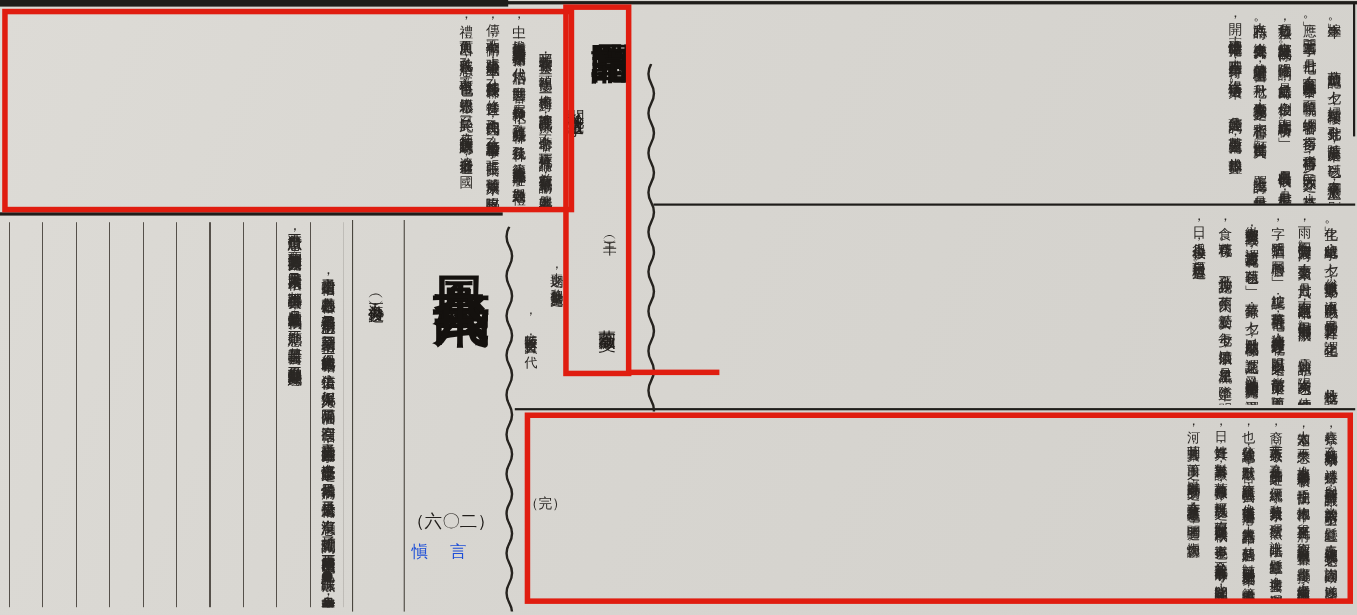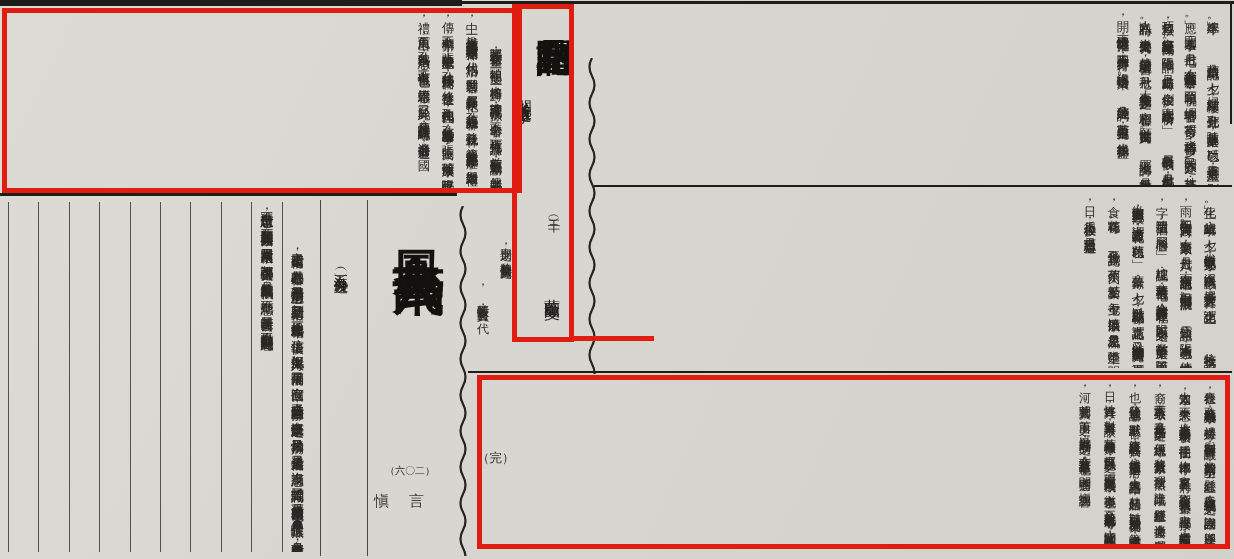--- a/index.html
+++ b/index.html
@@ -58,21 +58,21 @@
 
 <div class="abs vtext body-txt" style="left:12px;top:12px;width:496px;height:178px;line-height:24px;">　　並賜青衣藍裙一套，龍頭拐一隻，木棒搥一對，准許管理孔氏子孫，不聽命者，棒下打死無論，並有衍聖親筆勅諭，此老媼逝去，另由張氏族中，推舉一年高德著之老媼授管衣裙拐棒，代代相沿，世襲罔替，每屆春秋祭祀，孔府須先祭張林，後祭孔林，年節公爺亦必先至小張莊，與老媼致禮，祖訓所傳，不敢稍懈，小張莊距城十餘里，孔林後卽張氏林，修造甚佳，均由孔氏代理，孔府無論婚喪等事，張莊張氏，雖傾族而來，吃喝已畢，不謝亦不出禮，魚貫而出，孔氏款送不怠，不敢有慍色也，崇德報恩，已至於此，傳云黎黃陂任總統時，適老公爺逝世，國</div>
 
 <div class="abs vtext" style="left:500px;top:238px;width:14px;height:150px;font-size:12px;letter-spacing:0.8px;">喪之期，黎公爲崇聖起見</div>
 <div class="abs vtext" style="left:477px;top:282px;width:14px;height:150px;font-size:12px;letter-spacing:0.8px;">，特派敝府文官一員，代</div>
 
 <div class="abs vtext" style="left:492px;top:382px;width:730px;height:163px;font-size:12px;letter-spacing:0.8px;line-height:25px;">表往祭，孔府以爲總統致祭，禮必特殊，與新製衍聖公計議，於大門紮彩坊中，懸一紅匾，表示敬禮總統代表之意，詢謀僉同，遂卽懸之，不意事爲張氏老太太知道，不禁大怒，立披上老公爺所賜衣裙，手拄龍拐，懷抱木棒，舁車來至孔府，衍聖公及公夫人執事官員，盡都跪接，老媼指紅匾大罵曰，聖人之裔，天下莫不致敬，孔子爲萬世帝王之師，何況總統，黎公派員致祭，理所當然，誰出此法，擅懸紅匾，命速撤去，稍遲則棒楰下不留情面也，公等皆伏地請罪，默默不敢言，終至將紅匾摘去，然後老媼適下車進府，夫人等陪話再三，其怒始解，以此可知張媼之威權矣。筆者浪跡闕里，百有餘日，性好奇異，對於異事奇談，莫論有無根據，輒屏息以聽之，歸而紀之以筆久而成秩，亦樂事也，至於此篇孔府故事等等，尙皆聞諸孔氏族人，信口開河，莫明其實，筆而出之，以爲好聞奇者之助，非有意攻訐故造是非也，閱者明達，愼勿誤會。</div>
 <div class="abs" style="left:477px;top:450px;font-size:12.5px;color:#2b2825;">（完）</div>
 
 <div class="abs vtext big-title" style="left:388px;top:208px;width:62px;height:250px;font-size:52px;line-height:62px;letter-spacing:6px;font-weight:bold;">鳳去萬飛</div>
-<div class="abs" style="left:370px;top:464px;width:80px;text-align:center;font-size:10px;color:#23201d;">（六〇二）</div>
-<div class="abs" style="left:374px;top:492px;width:70px;direction:rtl;text-align:center;font-size:15px;letter-spacing:20px;color:#404040;">愼言</div>
+<div class="abs" style="left:370px;top:464px;width:80px;text-align:center;font-size:16px;color:#23201d;">（六〇二）</div>
+<div class="abs" style="left:374px;top:492px;width:70px;direction:rtl;text-align:center;font-size:15px;letter-spacing:20px;color:#1d4ed8;">愼言</div>
 <div class="abs vtext" style="left:330px;top:262px;width:20px;height:150px;font-size:14.5px;letter-spacing:1px;color:#211e1b;">（五）海外俊遊</div>
 <div class="abs vtext colrule-bg" style="left:8px;top:202px;width:304px;height:350px;font-size:13px;letter-spacing:0.5px;line-height:30.4px;">　　　文山看了這封信，心內甚是歡喜，知道素月仍不忘前情，立刻又回了一封信，促她念速來倫敦一晤，這信去後，好似泥牛入海，隔了兩個月，沒有回信，文山受了這意外的打擊，在懷疑驚恐之中，又怕素月得病，見去了這幾封信，沒有消息，打了電報詢問，素月才很簡單的回覆一電：「課忙無暇」●文山見素月態度忽熱忽淡，一時又猜不出什麼意思，想要到美國與素月見面，又因素月兩次來信，都說美國去不得，素月的脾氣又非常拘執，她不願意，若是冒昧前去，也是不歡迎到那時彼此意</div>
 
 <div class="abs redbox" style="left:2px;top:8px;width:520px;height:185px;"></div>
 <div class="abs redbox" style="left:512px;top:4px;width:62px;height:338px;"></div>
 <div class="abs redseg" style="left:572px;top:336px;width:82px;height:5px;"></div>
 <div class="abs redbox" style="left:477px;top:375px;width:753px;height:174px;"></div>
 
 </body></html>

